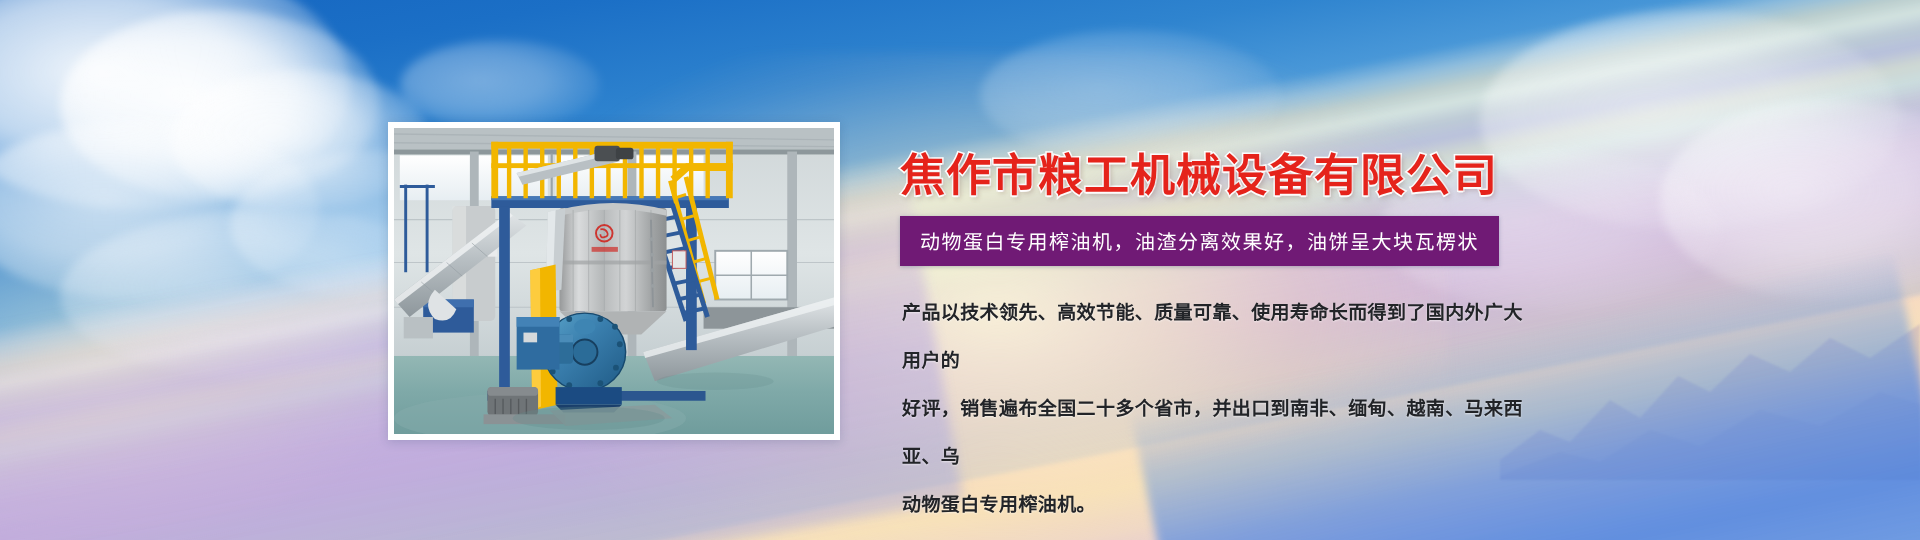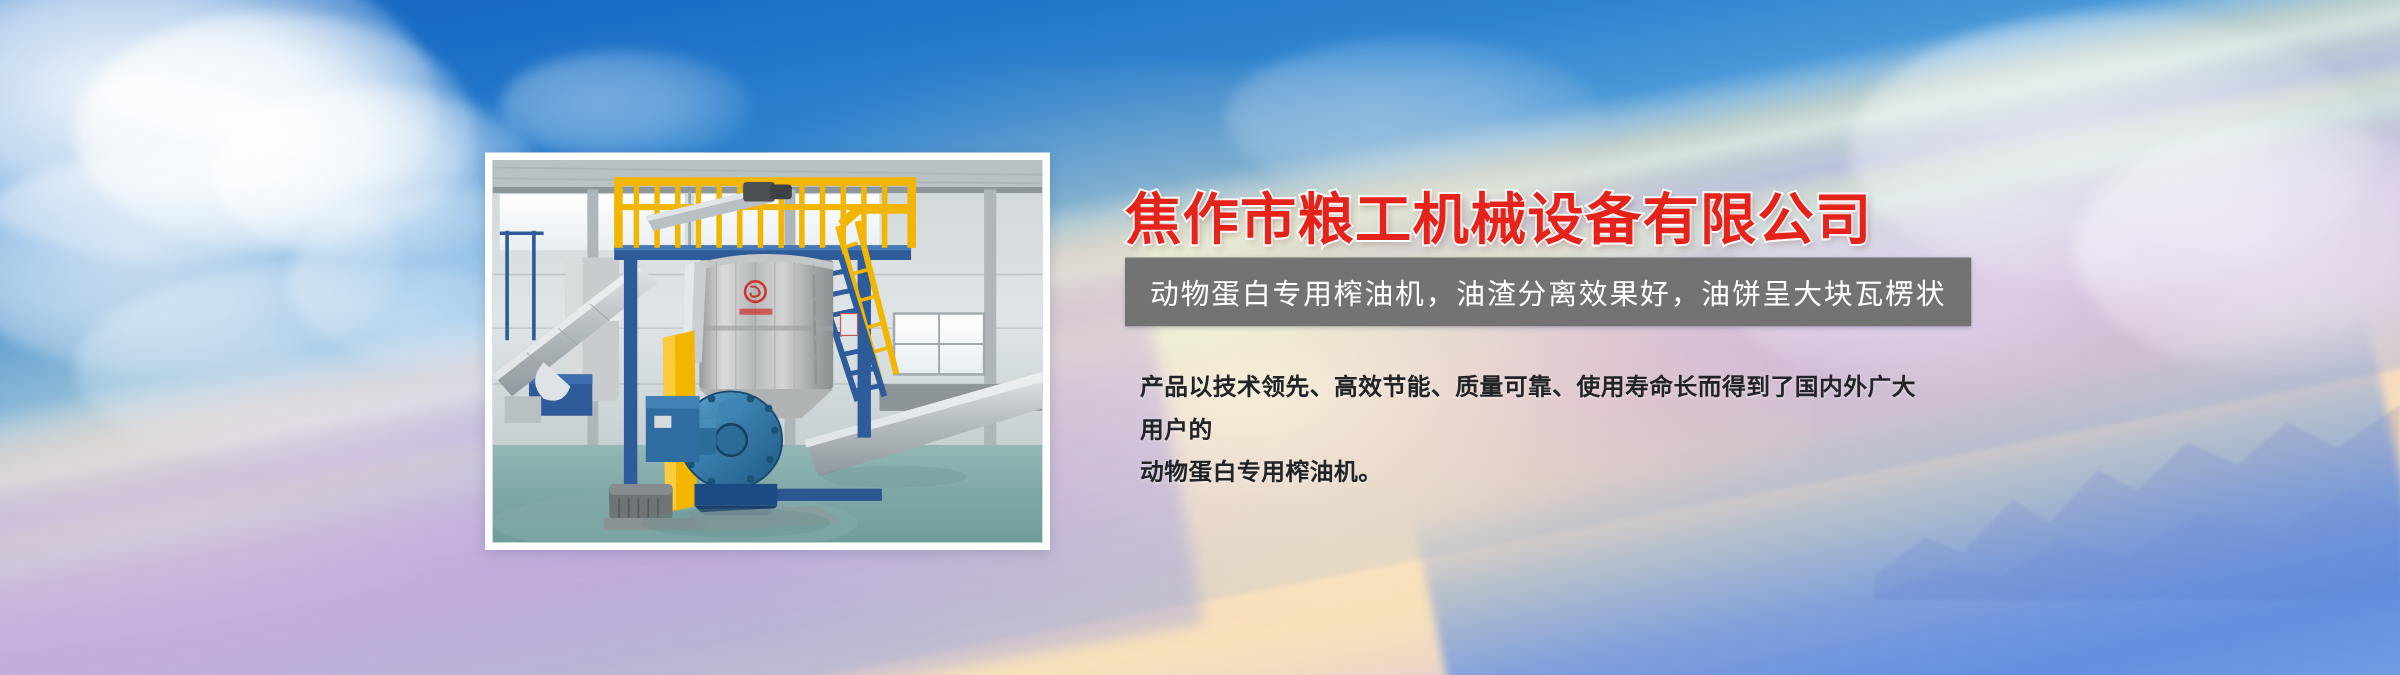--- a/index.html
+++ b/index.html
@@ -180,48 +180,48 @@
     left: 900px; top: 150px;
     width: 720px;
   }
 
   .company-title {
     font-size: 45px;
     line-height: 1.15;
     font-weight: 700;
     letter-spacing: 1px;
     color: #e5231b;
-    margin: 0 0 4px 0;
+    margin: 0 0 14px 0;
     white-space: nowrap;
     -webkit-text-stroke: 3px #ffffff;
     paint-order: stroke fill;
     text-shadow:
        0 2px 0 rgba(255,255,255,0.9),
        2px 3px 5px rgba(90,40,40,0.25);
   }
 
   .tagline-bar {
     display: inline-block;
-    background: #737373;
+    background: #701a75;
     color: #ffffff;
-    font-size: 23px;
+    font-size: 20px;
     font-weight: 500;
     letter-spacing: 1.5px;
     padding: 10px 20px 11px 20px;
     margin: 0 0 20px 0;
     white-space: nowrap;
     box-shadow: 0 1px 4px rgba(10,40,90,0.25);
   }
 
   .body-copy {
-    margin: 12px;
+    margin: 2px;
     width: 640px;
     font-size: 19px;
     font-weight: 700;
-    line-height: 34px;
+    line-height: 48px;
     color: #222428;
     letter-spacing: 0.4px;
     text-shadow: 0 1px 2px rgba(255,255,255,0.55);
   }
   .body-copy span { display: block; }
 </style>
 </head>
 <body>
 
 <div class="banner">
@@ -514,17 +514,18 @@
   </div>
 
   <div class="copy">
 
     <h1 class="company-title">焦作市粮工机械设备有限公司</h1>
 
     <div class="tagline-bar">动物蛋白专用榨油机，油渣分离效果好，油饼呈大块瓦楞状</div>
 
     <p class="body-copy">
       <span>产品以技术领先、高效节能、质量可靠、使用寿命长而得到了国内外广大用户的</span>
+      <span>好评，销售遍布全国二十多个省市，并出口到南非、缅甸、越南、马来西亚、乌</span>
       <span>动物蛋白专用榨油机。</span>
     </p>
 
   </div>
 </div>
 
 </body></html>

